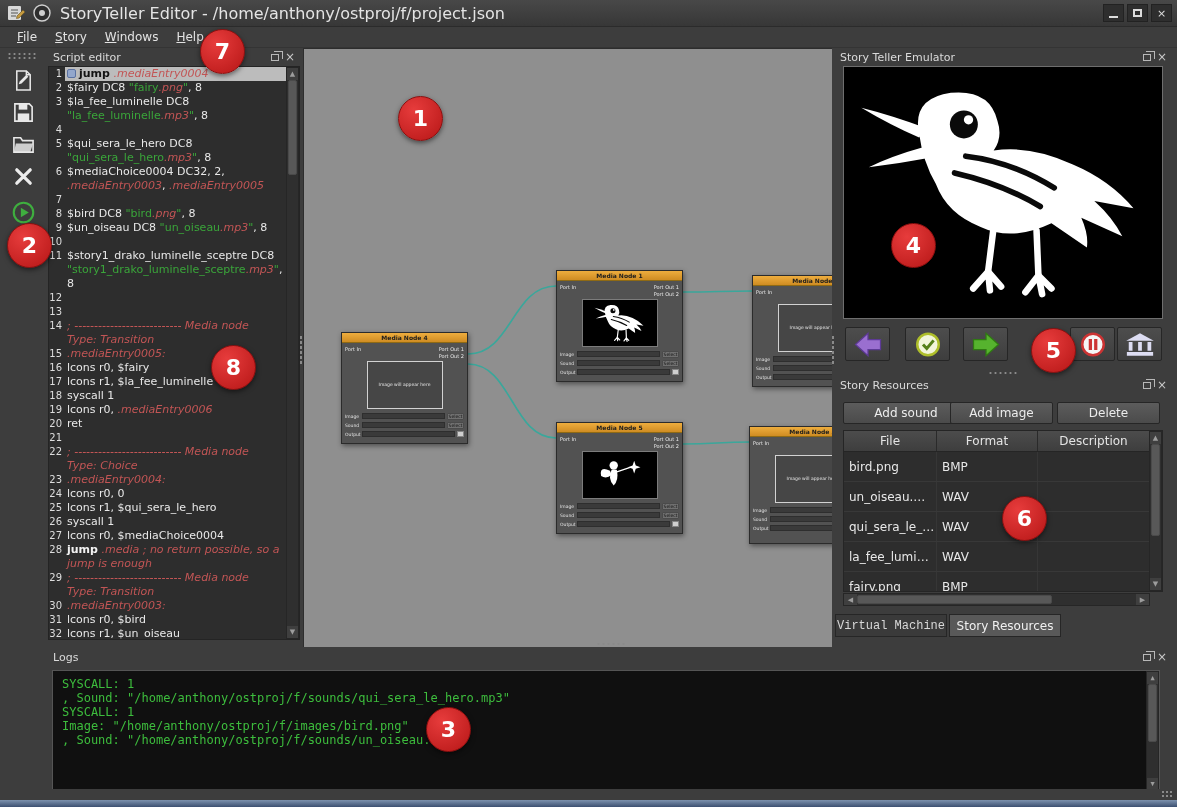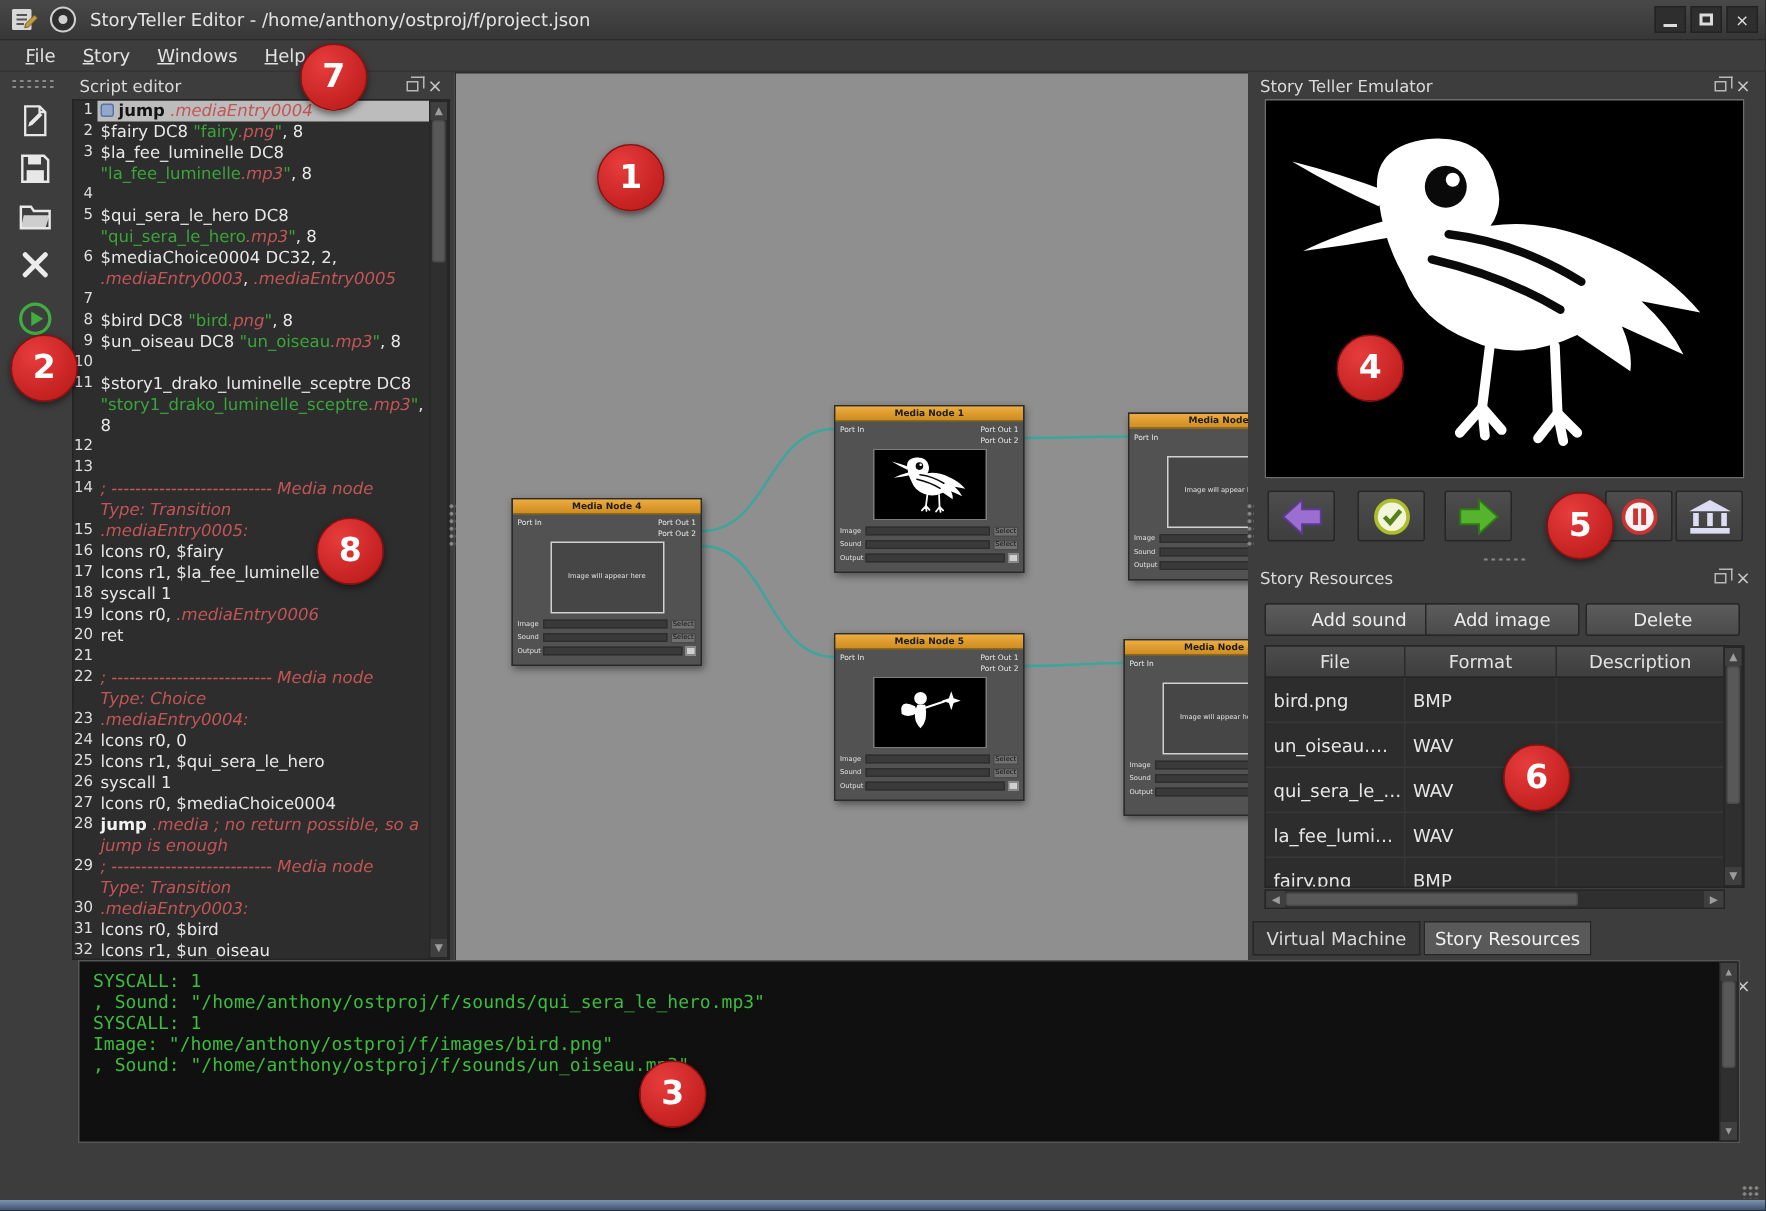--- a/index.html
+++ b/index.html
@@ -3,21 +3,21 @@
 <meta charset="utf-8">
 <style>
   *{margin:0;padding:0;box-sizing:border-box}
   html,body{background:#1e1e1e}
   #root{position:relative;width:1177px;height:807px;background:#3d3d3d;font-family:"DejaVu Sans",sans-serif;overflow:hidden;color:#ddd}
   .abs{position:absolute}
 
   
   #titlebar{left:0;top:0;width:1177px;height:27px;background:linear-gradient(#484848,#373737);border-bottom:1px solid #2b2b2b;display:flex;align-items:center}
   .app-ic{width:20px;height:20px;margin-left:6px;flex:none}
-  #win-title{margin-left:8px;font-size:12px;color:#e4e4e4;white-space:nowrap}
+  #win-title{margin-left:8px;font-size:16px;color:#e4e4e4;white-space:nowrap}
   #winbtns{margin-left:auto;display:flex;gap:3px;margin-right:5px}
   .winbtn{width:21px;height:18px;background:#2e2e2e;border:1px solid #222;display:flex;align-items:center;justify-content:center;color:#dcdcdc;font-size:11px;line-height:1}
   .min-glyph{width:9px;height:2px;background:#dcdcdc;margin-top:8px}
   .max-glyph{width:9px;height:8px;border:2px solid #dcdcdc}
 
   
   #menubar{left:0;top:27px;width:1177px;height:21px;display:flex;align-items:center;padding-left:8px;background:#3d3d3d;border-bottom:1px solid #343434}
   .menu-item{font-size:12px;color:#e2e2e2;padding:2px 9px;cursor:default}
   .menu-item u{text-decoration:underline}
 
@@ -89,21 +89,21 @@
   .th{font-size:12px;color:#e4e4e4;display:flex;align-items:center;justify-content:center;border-right:1px solid #2a2a2a}
   .trow{display:flex;height:30px;border-bottom:1px solid #383838}
   .tcell{font-size:12px;color:#e8e8e8;display:flex;align-items:center;padding-left:5px;border-right:1px solid #363636;overflow:hidden;white-space:nowrap;text-overflow:ellipsis;display:block;line-height:30px}
   .c0,.th.h0{width:93px;flex:none}
   .c1,.th.h1{width:101px;flex:none}
   .c2,.th.h2{width:112px;flex:none}
   .btab{position:absolute;top:614px;height:23px;background:#3a3a3a;border:1px solid #262626;color:#d8d8d8;font-size:12px;display:flex;align-items:center;justify-content:center}
   .btab.sel{background:#595959;color:#f0f0f0}
 
   
-  #log-body{left:52px;top:640px;width:1108px;height:122px;background:#101010;border:1px solid #555;padding:6px 9px;font-family:"DejaVu Sans Mono",monospace;font-size:12px;line-height:14px;overflow:hidden}
+  #log-body{left:52px;top:670px;width:1108px;height:122px;background:#101010;border:1px solid #555;padding:6px 9px;font-family:"DejaVu Sans Mono",monospace;font-size:12px;line-height:14px;overflow:hidden}
   .logline{white-space:pre}
 
   
   #statusbar{left:0;top:789px;width:1177px;height:11px;background:#3d3d3d}
   #grip{position:absolute;right:4px;top:1px;width:12px;height:9px;background-image:radial-gradient(#8a8a8a 1px,transparent 1.2px);background-size:4px 4px}
   #taskbar-strip{left:0;top:800px;width:1177px;height:7px;background:linear-gradient(#7d92ae,#3c5071)}
   .badge{position:absolute;width:45px;height:45px;border-radius:50%;background:radial-gradient(circle at 35% 30%,#e73c3c,var(--badge,#b61616));border:1px solid #8c0f0f;box-shadow:0 2px 5px rgba(0,0,0,.5);color:#fff;font-size:22px;font-weight:bold;display:flex;align-items:center;justify-content:center;z-index:60}
   .splith{position:absolute;width:30px;height:5px}
   .splitv{position:absolute;width:5px;height:30px;background-image:radial-gradient(#8a8a8a 1px,transparent 1.3px);background-size:4px 5px}
 </style>
@@ -491,21 +491,21 @@
     </div>
   </div>
   <div class="hscroll abs" style="left:843px;top:593px;width:307px;height:13px">
     <div class="sb-btn">◀</div>
     <div class="sb-track">
         <div class="sb-thumb" style="left:0;width:195px"></div>
       </div>
     <div class="sb-btn">▶</div>
   </div>
   <div>
-      <div class="btab" style="left: 835px; width: 112px;">Virtual Machine</div>
+      <div class="btab" style="left: 835px; width: 112px; font-family: Liberation Mono, monospace;">Virtual Machine</div>
       <div class="btab sel" style="left: 949px; width: 112px;">Story Resources</div>
     </div>
 
   <div class="splitv" style="left:299px;top:335px"></div>
   <div class="splitv" style="left:831px;top:335px"></div>
   <div class="hdots splith" style="left:596px;top:642px"></div>
 
   <div class="dock-head" style="left:48px;top:648px;width:1124px">
     <span>Logs</span>
     <span class="dock-btns">

